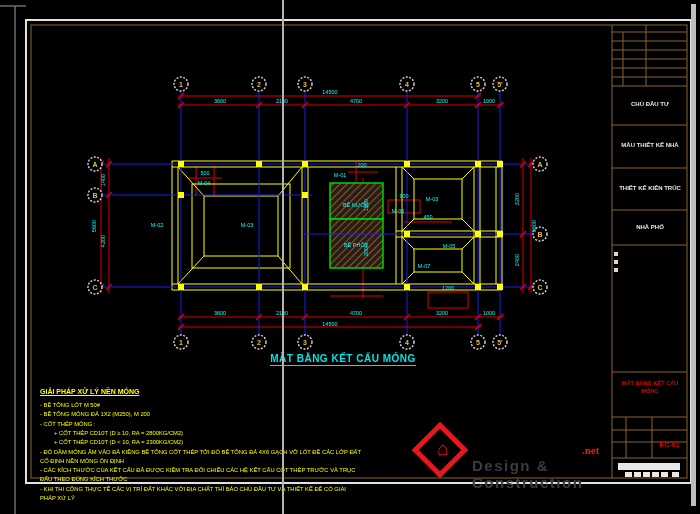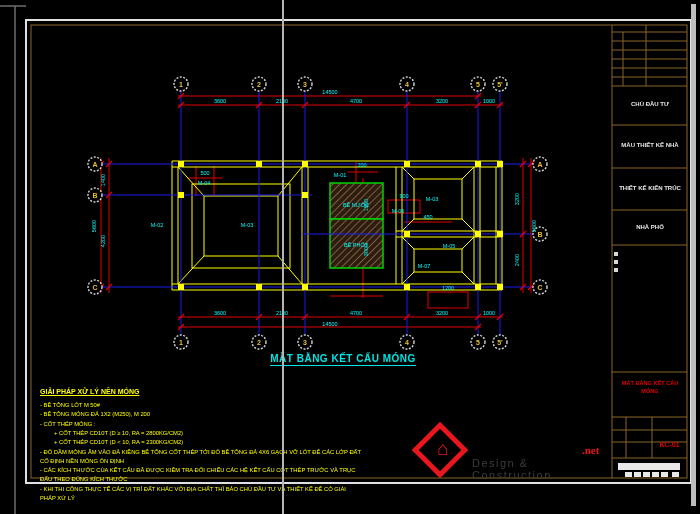--- a/index.html
+++ b/index.html
@@ -34,22 +34,22 @@
       font-size:7px;font-weight:bold;}
   .dotcol{left:614px;width:4px;height:4px;background:#d8d8d8;}
   #logo{left:406px;top:422px;width:200px;height:54px;}
   #logo-diamond{position:absolute;left:14px;top:8px;width:30px;height:30px;
       border:5px solid #e8161d;transform:rotate(45deg);}
   #logo-house{position:absolute;left:22px;top:12px;width:30px;height:30px;color:#e8161d;
       font-size:19px;font-weight:bold;text-align:center;line-height:30px;}
   #logo-word{position:absolute;left:58px;top:0px;color:#e8161d;font-size:28px;
       font-weight:bold;letter-spacing:0px;}
   #logo-tld{position:absolute;left:176px;top:22px;color:#e8161d;font-size:11px;font-weight:bold;font-family:Liberation Serif, serif;}
-  #logo-tag{position:absolute;left:66px;top:35px;color:#3c3c3c;font-size:11px;
-      font-weight:normal;letter-spacing:1.5px;}
+  #logo-tag{position:absolute;left:66px;top:35px;color:#3c3c3c;font-size:15px;
+      font-weight:bold;letter-spacing:1.5px;}
   #crosshair{left:282px;top:0px;width:2px;height:514px;background:#b4b4b4;z-index:50;}
   #scrollstrip{left:691px;top:4px;width:5px;height:502px;background:#bdbdbd;}
 </style>
 </head>
 <body>
 
 <div id="page">
 
   <svg id="plan" width="700" height="514" viewBox="0 0 700 514">
     <defs>

